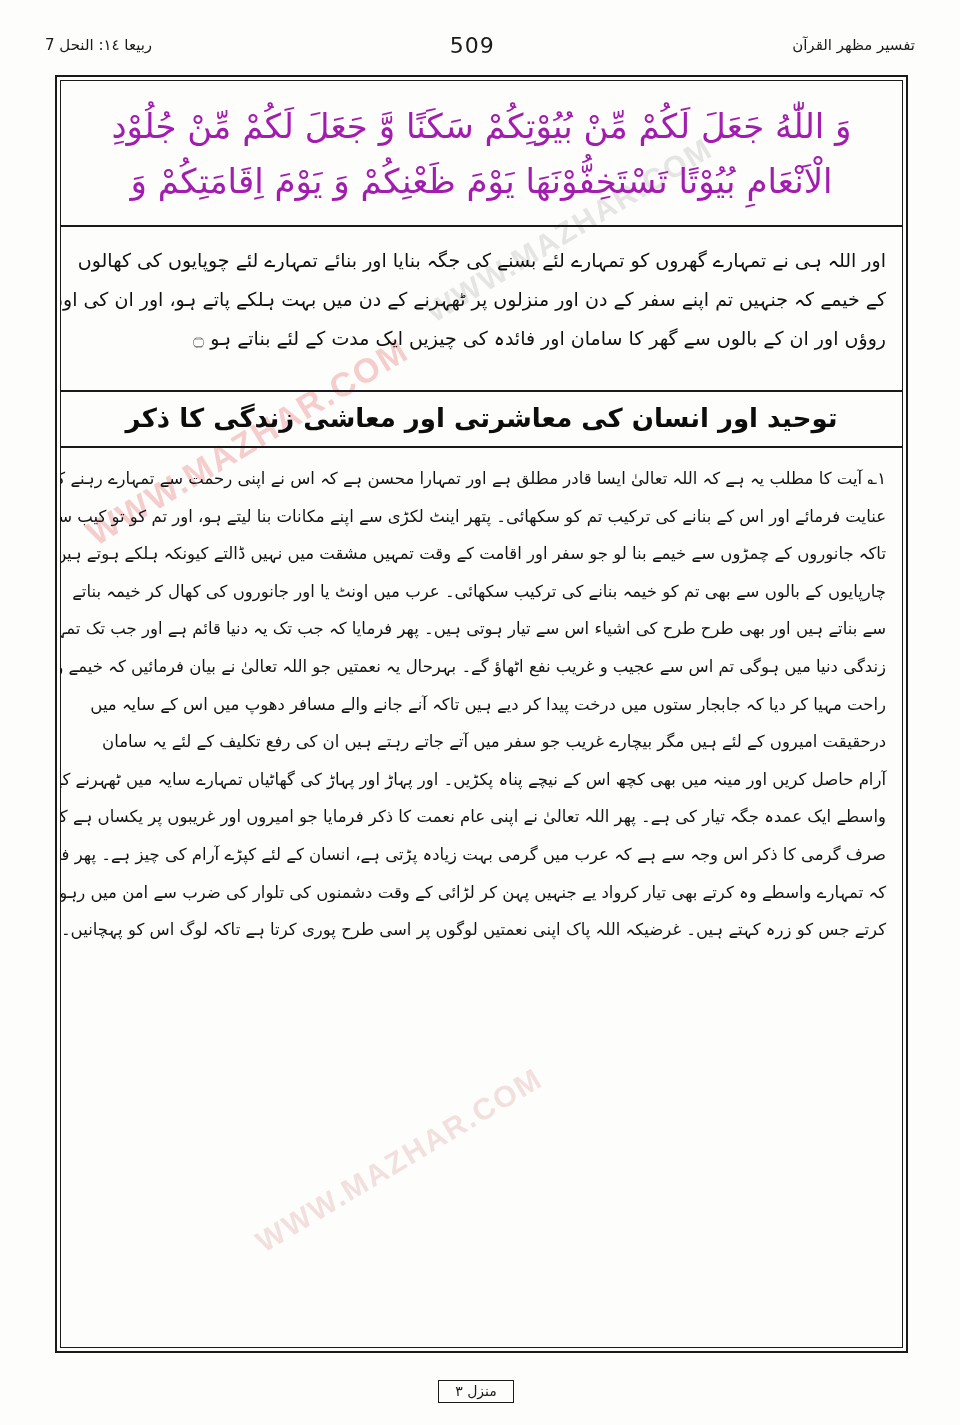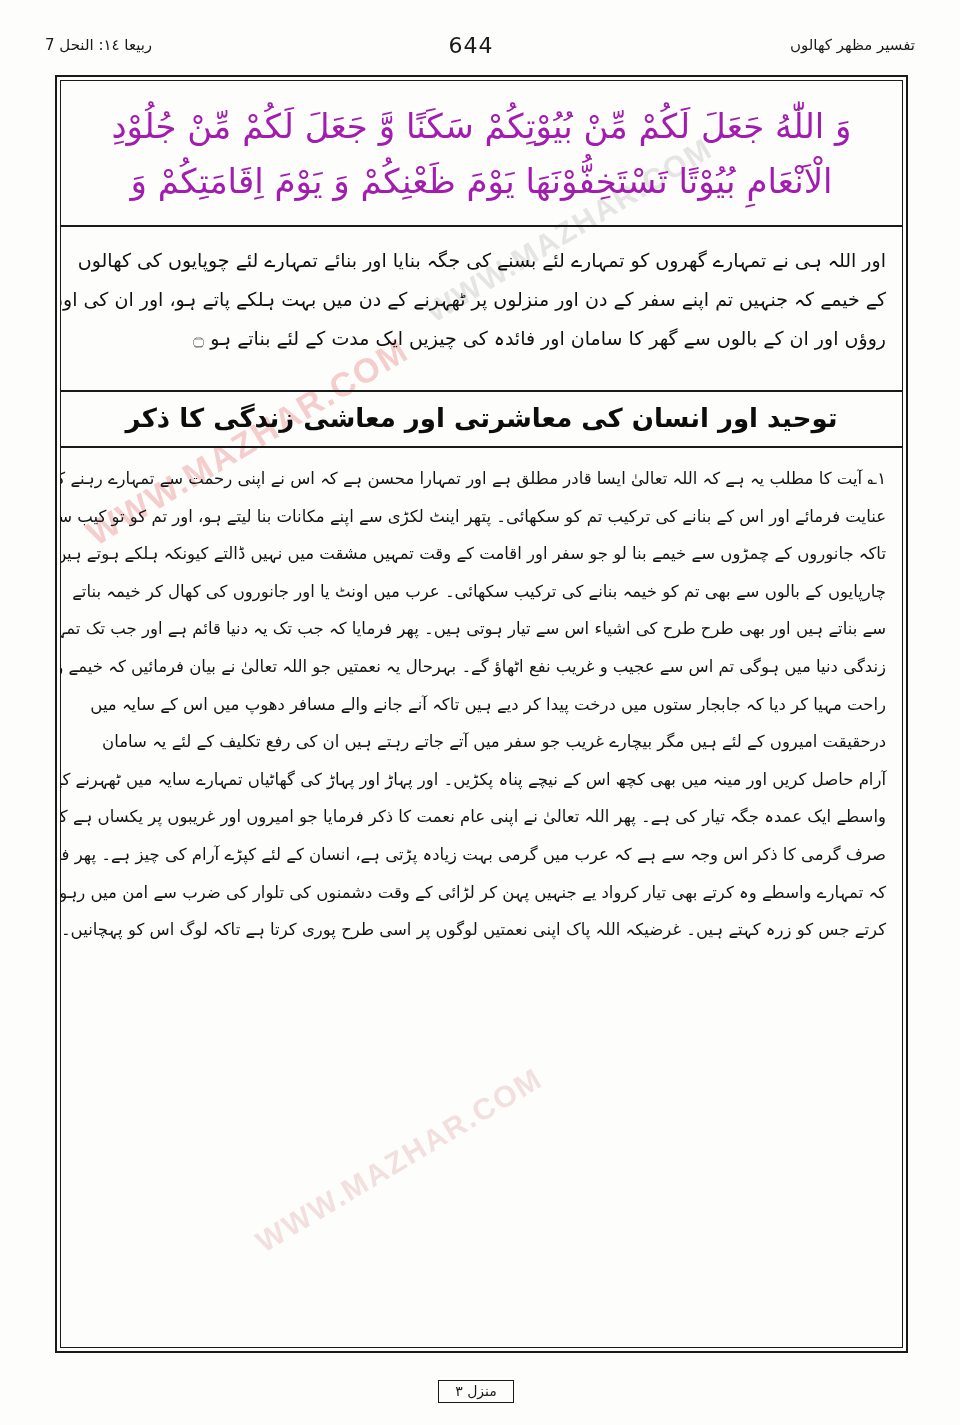--- a/index.html
+++ b/index.html
@@ -189,22 +189,22 @@
 </head>
 <body>
 
 <div class="page">
 
   <div class="watermark wm1">WWW.MAZHAR.COM</div>
   <div class="watermark wm2">WWW.MAZHAR.COM</div>
   <div class="watermark wm3">WWW.MAZHAR.COM</div>
 
   <div class="header">
-    <div class="header-side">تفسير مظهر کھالوں</div>
-    <div class="header-center">644</div>
+    <div class="header-side">تفسير مظهر القرآن</div>
+    <div class="header-center">509</div>
     <div class="header-side">ربيعا ١٤: النحل 7</div>
   </div>
 
   <div class="frame">
     <div class="frame-inner">
 
       <div class="ayah-block">
         <span class="ayah-line">وَ اللّٰهُ جَعَلَ لَكُمْ مِّنْ بُيُوْتِكُمْ سَكَنًا وَّ جَعَلَ لَكُمْ مِّنْ جُلُوْدِ</span>
         <span class="ayah-line">الْاَنْعَامِ بُيُوْتًا تَسْتَخِفُّوْنَهَا يَوْمَ ظَعْنِكُمْ وَ يَوْمَ اِقَامَتِكُمْ وَ</span>
       </div>

